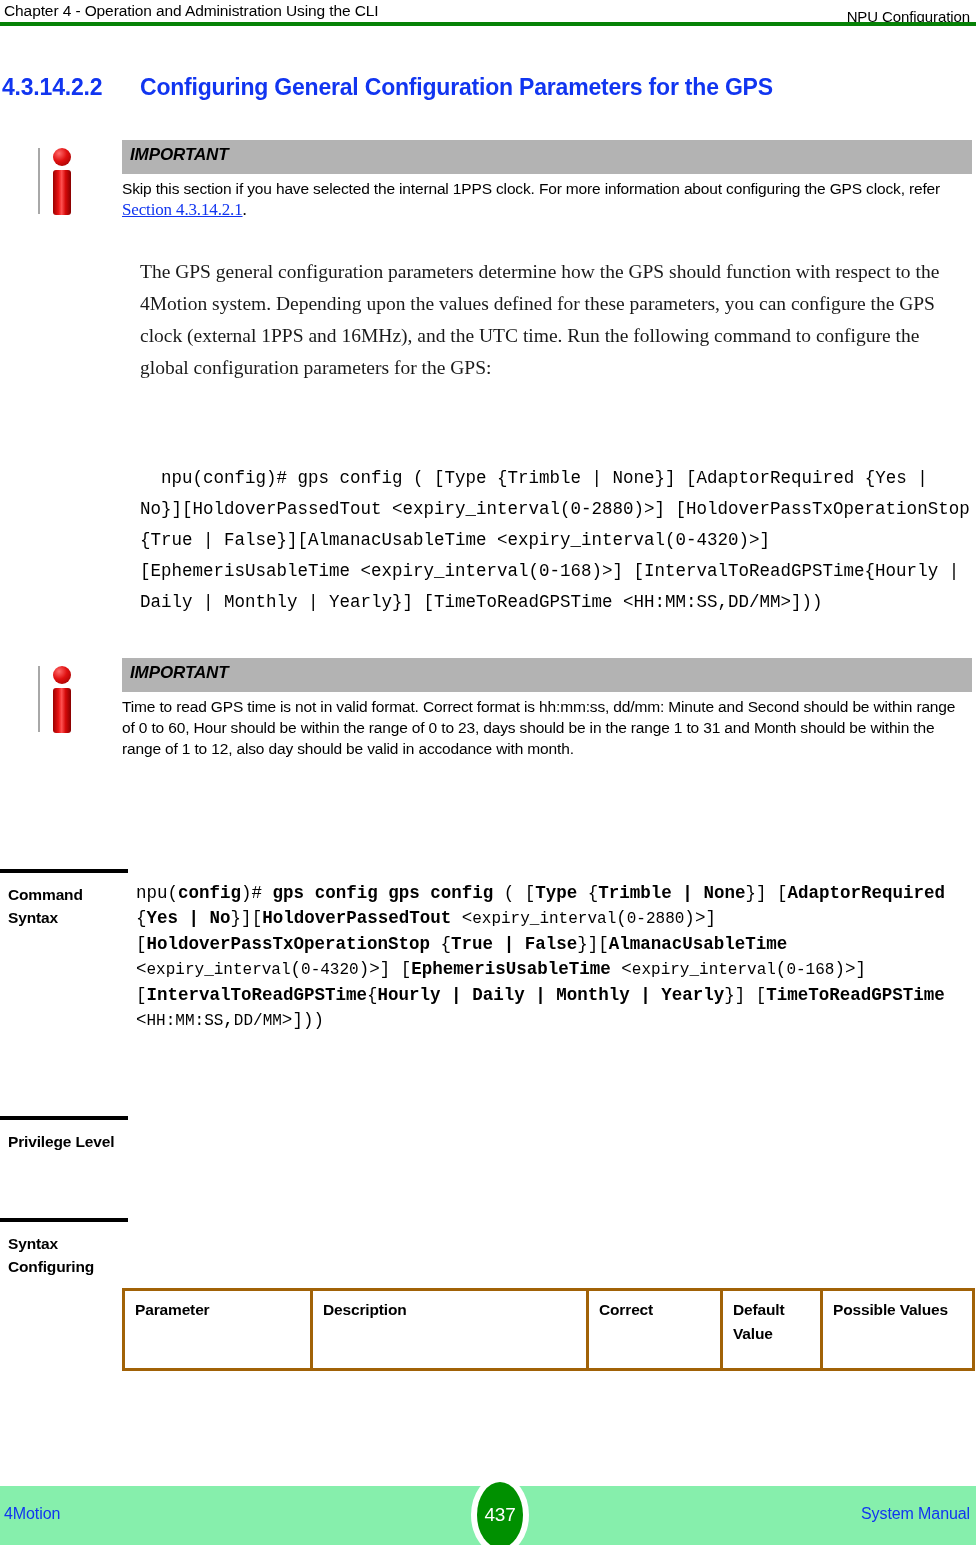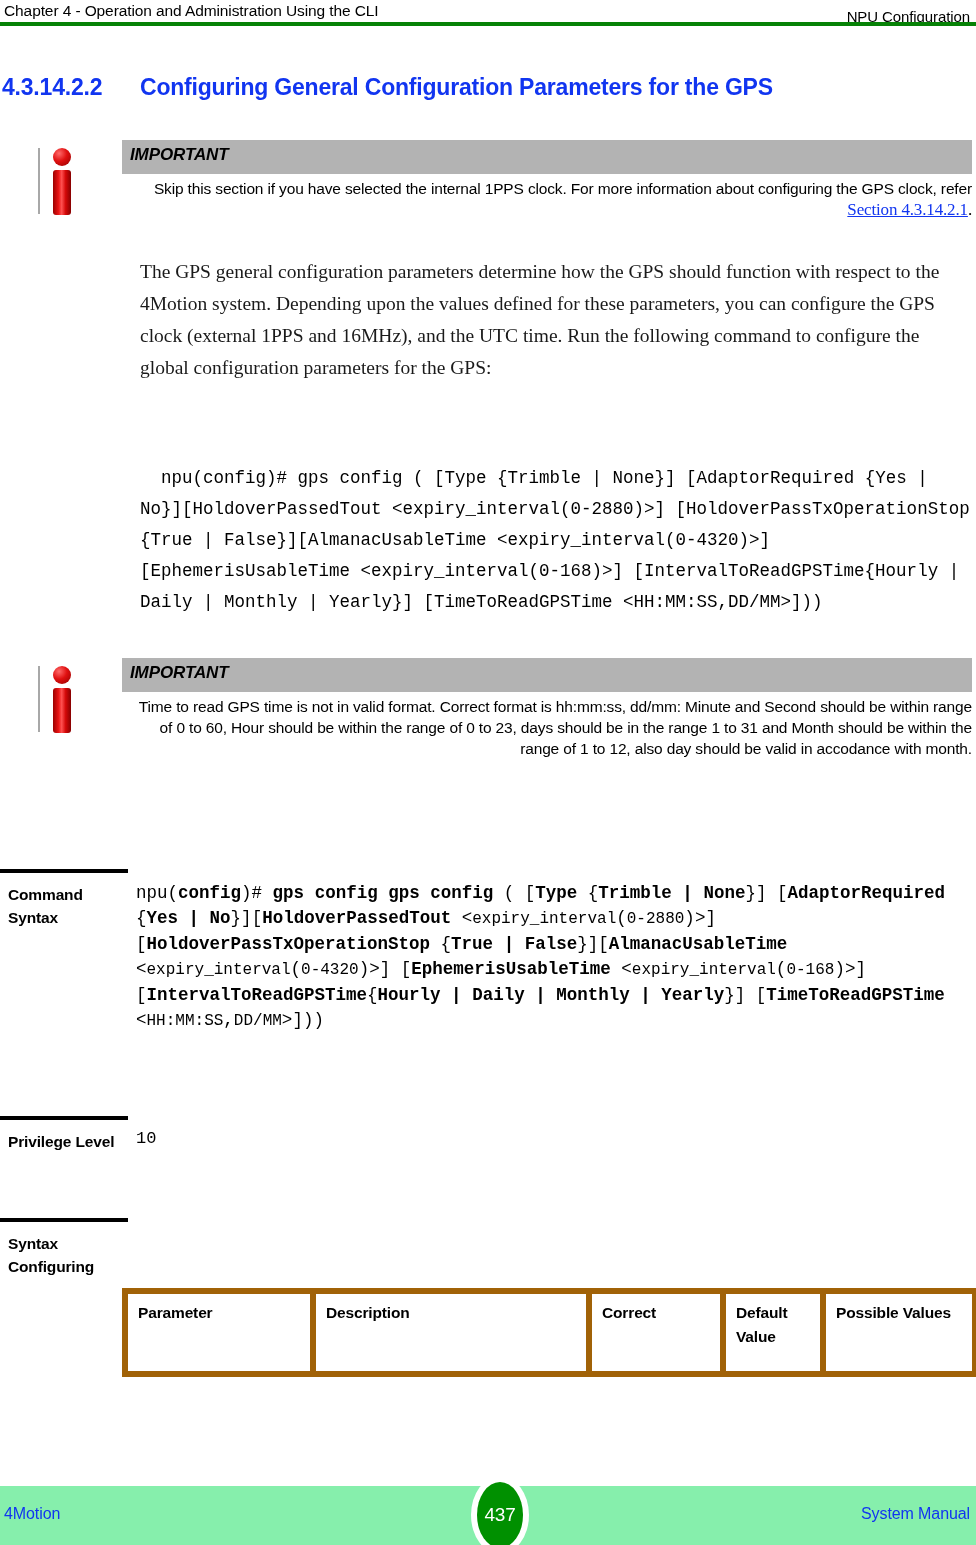--- a/index.html
+++ b/index.html
@@ -112,21 +112,20 @@
     letter-spacing: -0.1px;
   }
   .note .note-body {
     position: absolute;
     left: 122px;
     top: 38px;
     width: 850px;
     font-size: 15.5px;
     line-height: 21px;
     letter-spacing: -0.15px;
-    text-align: right;
   }
   .note .note-body p {
     margin: 0 0 8px 0;
   }
   .note .note-body p:last-child { margin-bottom: 0; }
   .link-blue { color: #1135f0; font-family: "Liberation Serif", serif; font-size: 17px; }
 
   
   .body-para {
     position: absolute;
@@ -185,21 +184,21 @@
   
   .param-table {
     position: absolute;
     left: 122px;
     top: 1288px;
     width: 850px;
     border-collapse: collapse;
     table-layout: fixed;
   }
   .param-table th {
-    border: 6px solid #a16207;
+    border: 3px solid #a16207;
     text-align: left;
     vertical-align: top;
     font-size: 15.5px;
     font-weight: bold;
     letter-spacing: -0.15px;
     line-height: 24px;
     padding: 7px 0 22px 10px;
   }
   .param-table col.c1 { width: 188px; }
   .param-table col.c2 { width: 276px; }
@@ -305,21 +304,20 @@
   <div class="lrow-rule"></div>
   <div class="lrow-label">Command Syntax</div>
   <div class="lrow-content">
     <div class="cmd-block" style="position:static; left:auto; width:836px; line-height:25px;"><span>npu</span><span>(</span><b>config</b><span>)</span><span>#</span><span> </span><b>gps</b><span> </span><b>config</b><span> </span><b>gps</b><span> </span><b>config</b><span> </span><span>(</span><span> </span><span>[</span><b>Type</b><span> </span><span>{</span><b>Trimble</b><span> </span><b>|</b><span> </span><b>None</b><span>}</span><span>]</span><span> </span><span>[</span><b>AdaptorRequired</b><span> </span><span>{</span><b>Yes</b><span> </span><b>|</b><span> </span><b>No</b><span>}</span><span>]</span><span>[</span><b>HoldoverPassedTout</b><span> </span><span>&lt;</span><span class="ph">expiry_interval</span><span>(</span><span class="ph">0-2880</span><span>)</span><span>&gt;</span><span>]</span><span> </span><span>[</span><b>HoldoverPassTxOperationStop</b><span> </span><span>{</span><b>True</b><span> </span><b>|</b><span> </span><b>False</b><span>}</span><span>]</span><span>[</span><b>AlmanacUsableTime</b><span> </span><span>&lt;</span><span class="ph">expiry_interval</span><span>(</span><span class="ph">0-4320</span><span>)</span><span>&gt;</span><span>]</span><span> </span><span>[</span><b>EphemerisUsableTime</b><span> </span><span>&lt;</span><span class="ph">expiry_interval</span><span>(</span><span class="ph">0-168</span><span>)</span><span>&gt;</span><span>]</span><span> </span><span>[</span><b>IntervalToReadGPSTime</b><span>{</span><b>Hourly</b><span> </span><b>|</b><span> </span><b>Daily</b><span> </span><b>|</b><span> </span><b>Monthly</b><span> </span><b>|</b><span> </span><b>Yearly</b><span>}</span><span>]</span><span> </span><span>[</span><b>TimeToReadGPSTime</b><span> </span><span>&lt;</span><span class="ph">HH:MM:SS</span><span>,</span><span class="ph">DD/MM</span><span>&gt;</span><span>]</span><span>)</span><span>)</span></div>
   </div>
 </div>
 
 <div class="lrow" style="top:1116px; height:100px;">
   <div class="lrow-rule"></div>
   <div class="lrow-label">Privilege Level</div>
-  <div class="lrow-content plain">10</div>
 </div>
 
 <div class="lrow" style="top:1218px; height:70px;">
   <div class="lrow-rule"></div>
   <div class="lrow-label">Syntax Configuring</div>
 </div>
 
 <table class="param-table">
   <colgroup>
     <col class="c1">

